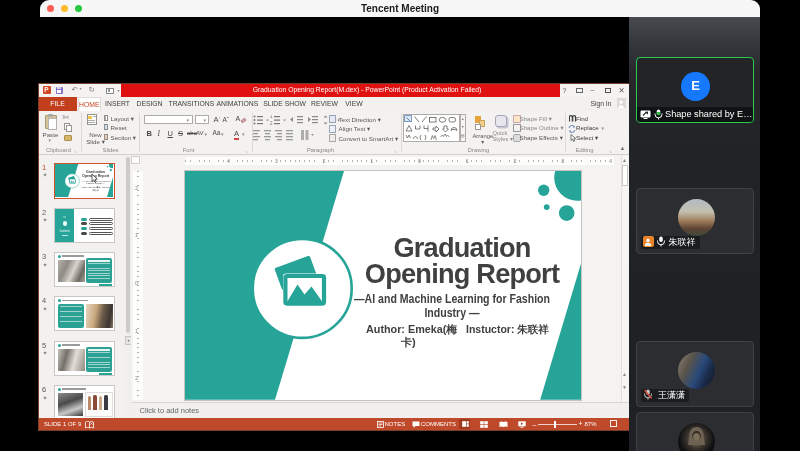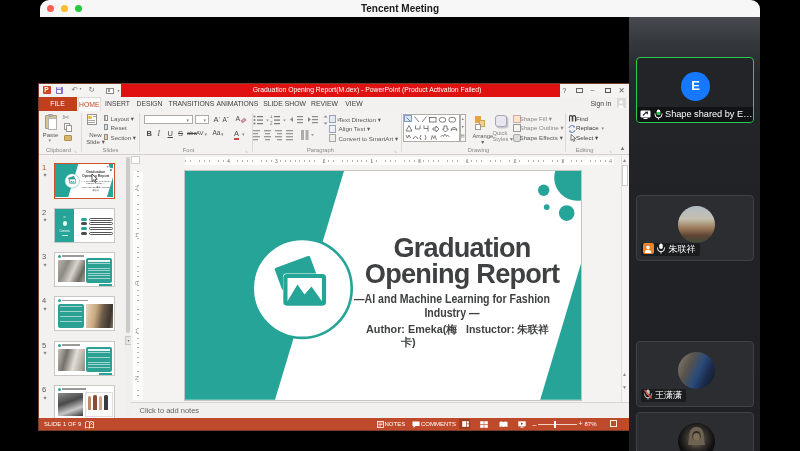--- a/index.html
+++ b/index.html
@@ -474,37 +474,37 @@
     <svg class="abs" style="left:17px; bottom:2px;" width="9" height="11" viewBox="0 0 9 11">
       <rect x="2.8" y="0.5" width="3.4" height="5.5" rx="1.7" fill="#fff"></rect>
       <rect x="2.8" y="3" width="3.4" height="3" fill="#35c24d"></rect>
       <path d="M1 4.5 v0.8 a3.5 3.5 0 0 0 7 0 v-0.8" stroke="#fff" stroke-width="1" fill="none"></path>
       <line x1="4.5" y1="9" x2="4.5" y2="10.5" stroke="#fff" stroke-width="1"></line>
     </svg>
     <div class="abs" style="left:28.5px; bottom:2.5px; color:#fff; font-size:9.2px; white-space:nowrap;">Shape shared by E…</div>
   </div>
 
 
-  <div class="tile" style="top:178px;">
+  <div class="tile" style="top:171px;">
     <div class="abs" style="left:41px; top:10px; width:37px; height:37px; border-radius:50%; background:linear-gradient(180deg,#b2bcc4 0%,#c4bfae 35%,#9a7a58 60%,#5e4434 80%,#3e4a3a 100%);"></div>
     <div class="tlabel" style="padding-left:2px;"><span style="display:inline-block; width:11px; height:11px; background:#e8842c; border-radius:2px; vertical-align:-2px; position:relative;"><svg style="position:absolute;left:1.5px;top:1.5px;" width="8" height="8" viewBox="0 0 8 8">
               <circle cx="4" cy="2.5" r="1.7" fill="#fff"></circle>
               <path d="M0.8 8 a3.2 3.2 0 0 1 6.4 0 Z" fill="#fff"></path>
             </svg></span>
     <svg style="vertical-align:-2px;" width="10" height="11" viewBox="0 0 9 11">
       <rect x="2.8" y="0.5" width="3.4" height="5.5" rx="1.7" fill="#fff"></rect>
       <path d="M1 4.5 v0.8 a3.5 3.5 0 0 0 7 0 v-0.8" stroke="#fff" stroke-width="1" fill="none"></path>
       <line x1="4.5" y1="9" x2="4.5" y2="10.5" stroke="#fff" stroke-width="1"></line>
     </svg> 朱联祥</div>
   </div>
 
 
   <div class="tile" style="top:324.2px;">
     <div class="abs" style="left:41px; top:10px; width:37px; height:37px; border-radius:50%; background:linear-gradient(115deg,#8a8276 0%,#5a544a 30%,#2a4a7a 55%,#1a2a4a 75%,#14181e 100%);"></div>
-    <div class="tlabel" style="padding-left:2px;"><svg style="vertical-align:-2px;" width="10" height="11" viewBox="0 0 9 11">
+    <div class="tlabel" style="padding-left:2px;font-family:Liberation Mono, monospace;"><svg style="vertical-align:-2px;" width="10" height="11" viewBox="0 0 9 11">
       <rect x="2.8" y="0.5" width="3.4" height="5.5" rx="1.7" fill="#c8c8c8"></rect>
       <path d="M1 4.5 v0.8 a3.5 3.5 0 0 0 7 0 v-0.8" stroke="#c8c8c8" stroke-width="1" fill="none"></path>
       <line x1="4.5" y1="9" x2="4.5" y2="10.5" stroke="#c8c8c8" stroke-width="1"></line>
       <line x1="1" y1="1" x2="8" y2="9.5" stroke="#e04a3f" stroke-width="1.3"></line>
     </svg> 王潇潇</div>
   </div>
 
   <div class="tile" style="top:395.2px;">
     <div class="abs" style="left:41px; top:10px; width:37px; height:37px; border-radius:50%; background:radial-gradient(circle at 50% 42%,#9a8a72 0%,#7a6a56 14%,#3a342e 34%,#0f0f11 62%,#0a0a0c 100%);"></div>
     <svg class="abs" style="left:49px; top:14px;" width="21" height="26" viewBox="0 0 21 26">

